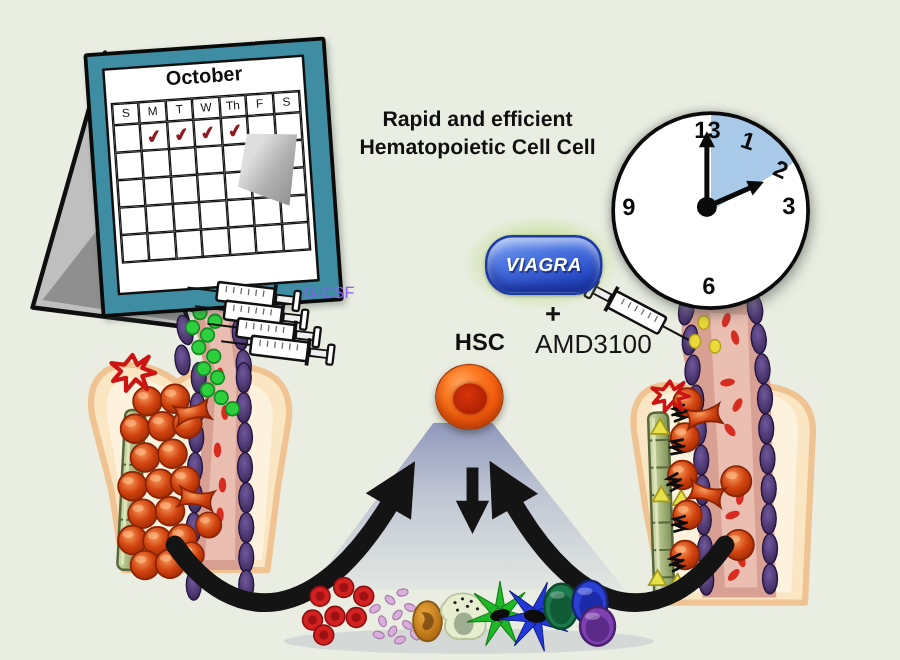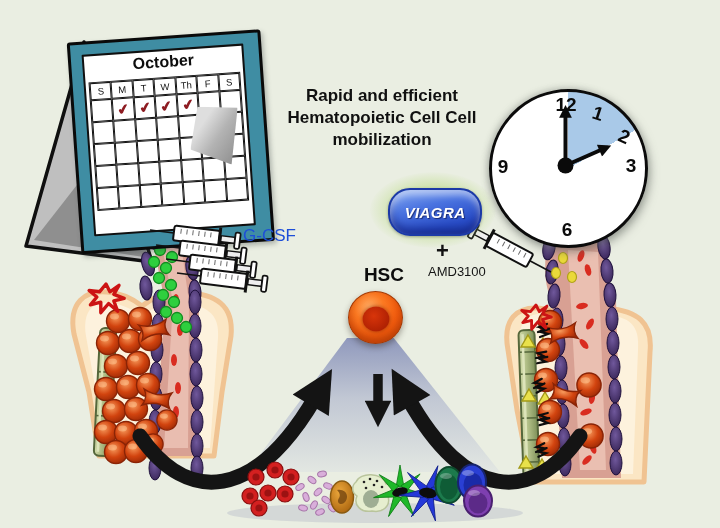--- a/index.html
+++ b/index.html
@@ -3,24 +3,24 @@
 <meta charset="utf-8">
 <style>
   html,body{margin:0;padding:0;}
   #canvas{position:relative;width:720px;height:528px;background:#eaeee2;overflow:hidden;
           font-family:"Liberation Sans", sans-serif;}
   .abs{position:absolute;}
   svg{display:block;}
   
   #title{left:270px;top:85px;width:224px;text-align:center;font-weight:bold;
          font-size:17px;line-height:1.28;color:#101010;z-index:7;}
-  #gcsf-label{left:243px;top:226px;font-size:17px;color:#1d4ed8;z-index:7;}
+  #gcsf-label{left:243px;top:226px;font-size:13px;color:#8b5cf6;z-index:7;}
   #hsc-label{left:352px;top:264px;width:52px;text-align:right;font-weight:bold;font-size:19px;color:#0d0d0d;z-index:7;}
   #plus-sign{left:436px;top:238px;font-size:22px;font-weight:bold;color:#111;z-index:7;}
-  #amd-label{left:428px;top:264px;font-size:13px;color:#151515;z-index:7;}
+  #amd-label{left:428px;top:264px;font-size:21px;color:#151515;z-index:7;}
   
   #pill-glow{left:370px;top:172px;width:126px;height:76px;z-index:4;border-radius:50%;
      background:radial-gradient(ellipse at 50% 50%, rgba(168,208,104,.8) 0%, rgba(185,218,130,.5) 45%, rgba(200,225,150,0) 72%);}
   #pill{left:388px;top:188px;width:90px;height:44px;border-radius:22px;z-index:6;
      background:linear-gradient(165deg,#85aaf2 0%,#4a73e0 38%,#2a4ec8 75%,#2343b2 100%);
      border:2px solid #1c3aa6;display:flex;align-items:center;justify-content:center;
      box-shadow: inset 0 5px 7px rgba(255,255,255,.5), inset 0 -6px 9px rgba(10,20,110,.55), 0 1px 3px rgba(0,0,0,.3);}
   #pill span{color:#fff;font-style:italic;font-weight:bold;font-size:15px;letter-spacing:.4px;
      text-shadow:1px 1px 1px rgba(0,0,40,.55);}
   
@@ -460,41 +460,40 @@
     <svg width="147" height="147" viewBox="0 0 147 147">
       <defs>
         <marker id="ch" viewBox="0 0 3 3" refX="0.9" refY="1.5" markerWidth="4" markerHeight="3.2" orient="auto">
           <path d="M0,0 L3,1.5 L0,3 Z" fill="#0a0a0a"></path>
         </marker>
       </defs>
       <line x1="73.5" y1="73.5" x2="73.5" y2="22" stroke="#0a0a0a" stroke-width="4" marker-end="url(#ch)"></line>
       <line x1="73.5" y1="73.5" x2="111" y2="57" stroke="#0a0a0a" stroke-width="4" marker-end="url(#ch)"></line>
       <circle cx="73.5" cy="73.5" r="8" fill="#0a0a0a"></circle>
     </svg>
-    <span class="cknum" style="left:74px;top:13px">12</span>
+    <span class="cknum" style="left:74px;top:13px">13</span>
     <span class="cknum" style="left:106px;top:22px;transform:translate(-50%,-50%) rotate(18deg)">1</span>
     <span class="cknum" style="left:132px;top:45px;transform:translate(-50%,-50%) rotate(24deg)">2</span>
     <span class="cknum" style="left:139px;top:74px">3</span>
     <span class="cknum" style="left:75px;top:138px">6</span>
     <span class="cknum" style="left:11px;top:75px">9</span>
   </div>
 
   <div id="hsc-cell" class="abs">
     <div id="hsc-inner"></div>
   </div>
 
   <div id="pill-glow" class="abs"></div>
   <div id="pill" class="abs">
     <span>VIAGRA</span>
   </div>
 
   <div id="title" class="abs">
     <div>Rapid and efficient</div>
     <div>Hematopoietic Cell Cell</div>
-    <div>mobilization</div>
   </div>
 
   <div id="gcsf-label" class="abs">G-CSF</div>
   <div id="plus-sign" class="abs">+</div>
   <div id="amd-label" class="abs">AMD3100</div>
   <div id="hsc-label" class="abs">HSC</div>
 
 </div>
 
 </body></html>

